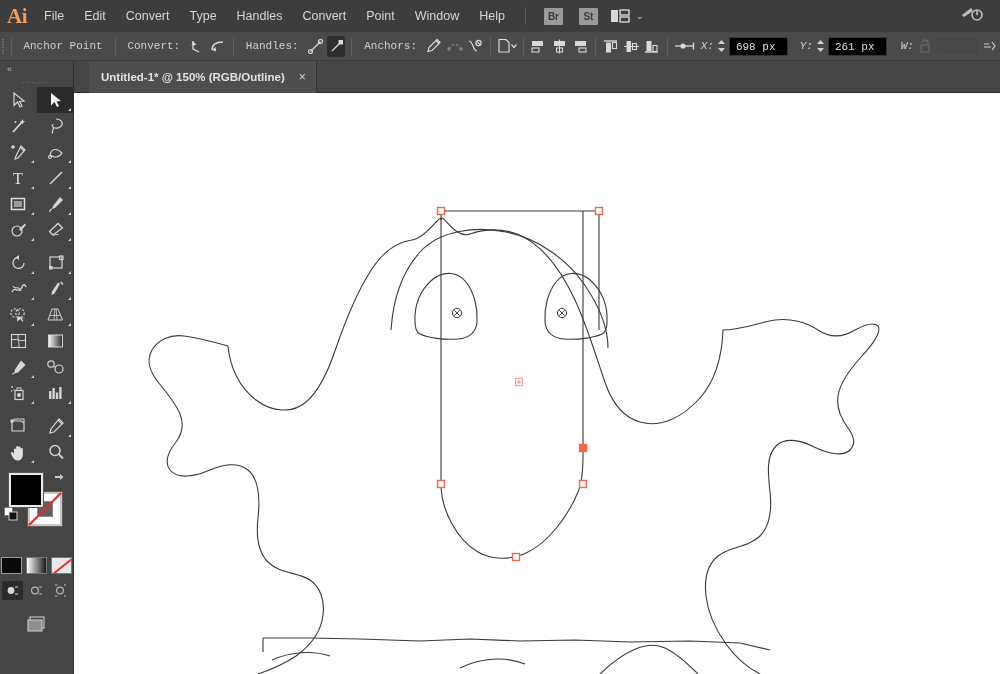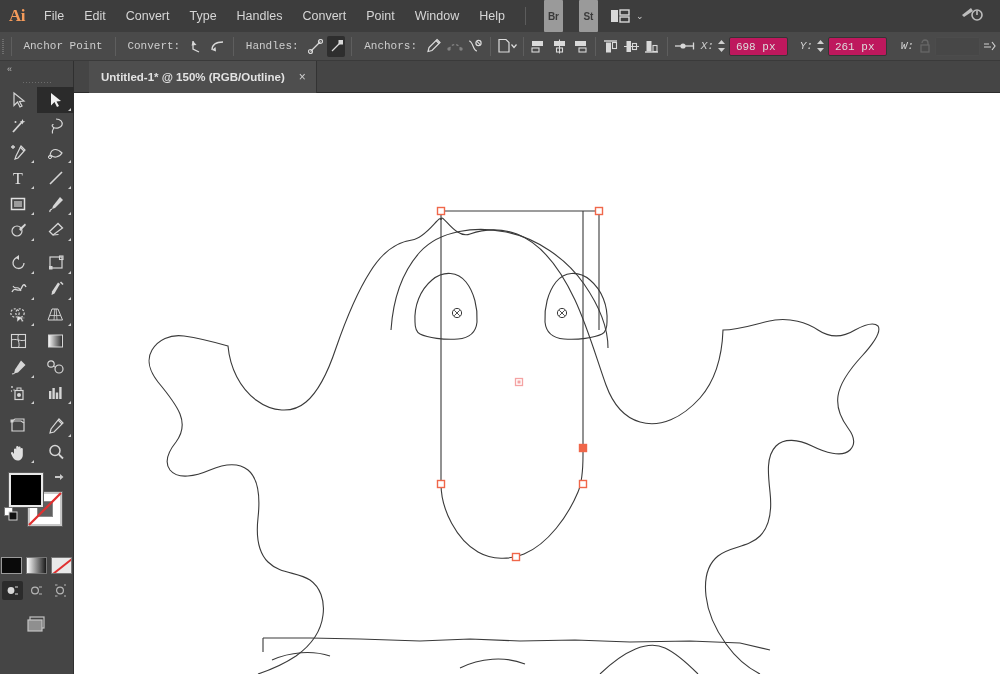--- a/index.html
+++ b/index.html
@@ -13,32 +13,32 @@
 
   
   .menubar {
     position: absolute; top: 0; left: 0; width: 1000px; height: 32px;
     background: #3d3d3d;
     display: flex; align-items: center;
   }
   .ai-logo {
     width: 34px; height: 32px;
     display: flex; align-items: center; justify-content: center;
-    color: #f59b5b; font-size: 17px; font-weight: bold;
+    color: #f59b5b; font-size: 21px; font-weight: bold;
     font-family: "Liberation Serif", serif;
     letter-spacing: -0.5px;
   }
   .menu-item {
     padding: 0 10px; height: 32px; line-height: 32px;
     color: #d6d6d6; font-size: 12.5px; cursor: default;
   }
   .mb-sep { width: 1px; height: 18px; background: #5c5c5c; margin: 0 10px; }
   .mb-right { margin-left: auto; display: flex; align-items: center; padding-right: 6px; }
   .sq-btn {
-    width: 19px; height: 32px; background: #9a9a9a; color: #3a3a3a;
+    width: 19px; height: 17px; background: #9a9a9a; color: #3a3a3a;
     font-size: 10px; font-weight: bold; display: flex;
     align-items: center; justify-content: center; margin: 0 8px;
     border-radius: 1px;
   }
   .arrange-ico { display: flex; align-items: center; margin-left: 4px; }
   .chev { margin-left: 6px; color: #cfcfcf; font-size: 9px; }
   .ws-ico { margin: 0 10px 0 16px; }
 
   
   .controlbar {
@@ -52,21 +52,21 @@
   .cb-grip i { display:block; width:2px; height:15px; border-left:1px dotted #6e6e6e; border-right:1px dotted #6e6e6e;}
   .cb-label { color: #cdcdcd; font-size: 11px; padding: 0 7px; white-space: nowrap; }
   .cb-sep { width: 1px; height: 19px; background: #5e5e5e; margin: 0 5px; }
   .cb-btn {
     width: 23px; height: 21px; display: flex; align-items: center;
     justify-content: center; margin: 0 1px; border-radius: 2px;
   }
   .cb-btn.active { background: #2e2e2e; }
   .cb-btn.dim { opacity: 0.38; }
   .num-field {
-    background: #be185d; color: #dedede; font-size: 11px;
+    background: #000000; color: #dedede; font-size: 11px;
     height: 19px; width: 70px; line-height: 19px;
     padding: 0 6px; border-radius: 2px; border: 1px solid #353535;
   }
   .num-field.disabled { background: #474747; color: #6a6a6a; border-color: #4c4c4c; }
   .stepper { display: flex; flex-direction: column; margin: 0 3px 0 2px; }
   .field-lbl { color: #d2d2d2; font-size: 11px; margin-left: 4px; margin-right: 1px; font-style: italic; }
 
   
   .tabbar {
     position: absolute; top: 61px; left: 15px; width: 1000px; height: 32px;

